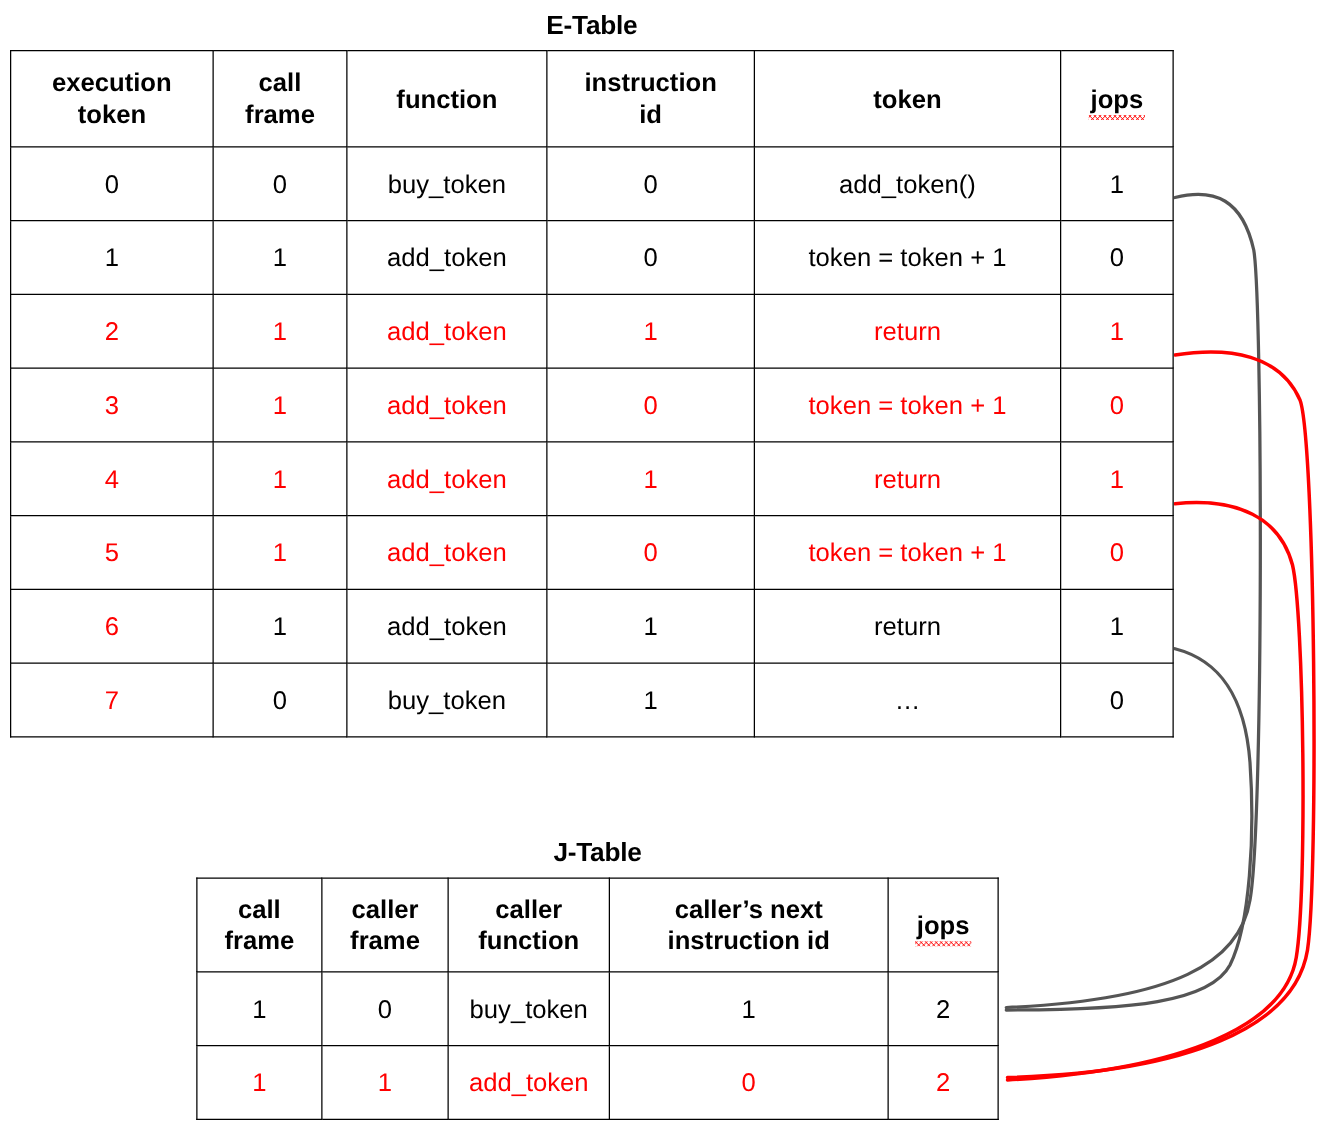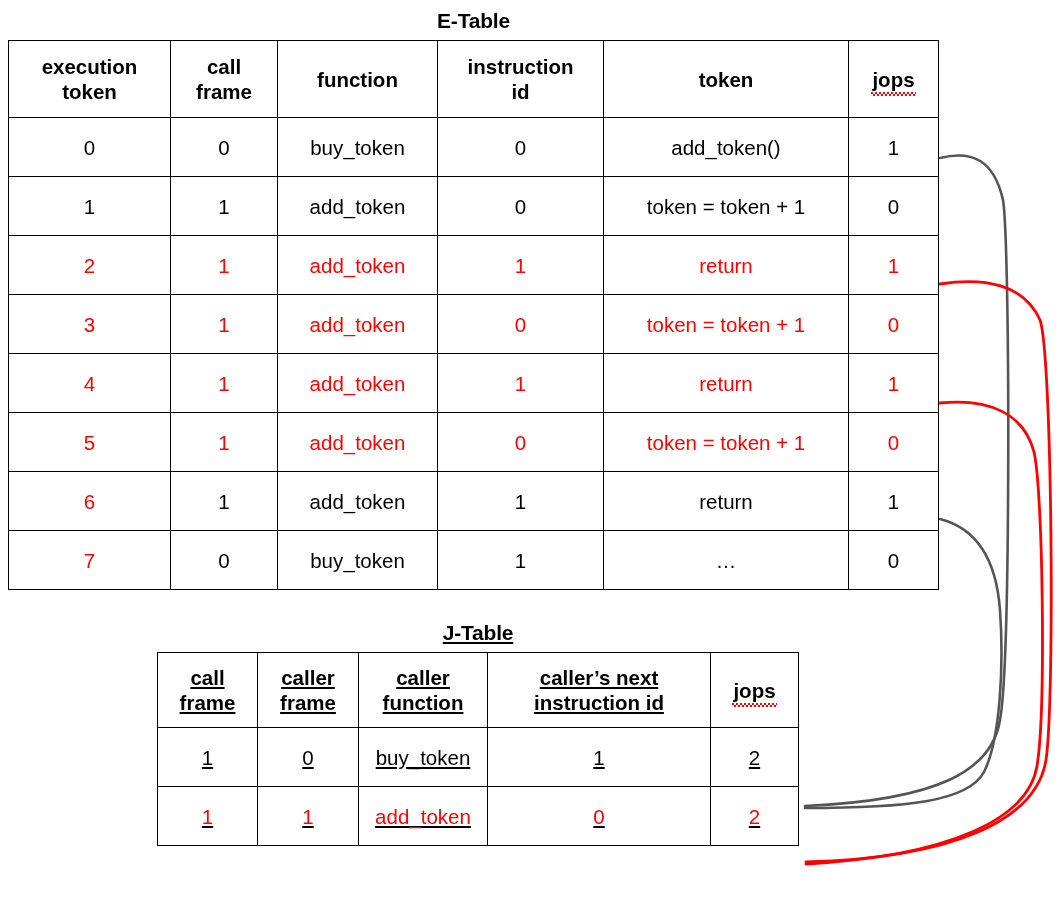--- a/index.html
+++ b/index.html
@@ -95,21 +95,21 @@
   #etable th { height: 76px; }
   #etable td { height: 58px; }
   .ec0 { width: 162px; }
   .ec1 { width: 107px; }
   .ec2 { width: 160px; }
   .ec3 { width: 166px; }
   .ec4 { width: 245px; }
   .ec5 { width: 90px; }
 
   
-  #jtable-wrap { left: 157px; top: 620px; text-decoration: underline; }
+  #jtable-wrap { left: 157px; top: 670px; }
   #jtable { width: 641px; }
   #jtable th { height: 74px; }
   #jtable td { height: 58px; }
   .jc0 { width: 100px; }
   .jc1 { width: 101px; }
   .jc2 { width: 129px; }
   .jc3 { width: 223px; }
   .jc4 { width: 88px; }
 </style>
 </head>

